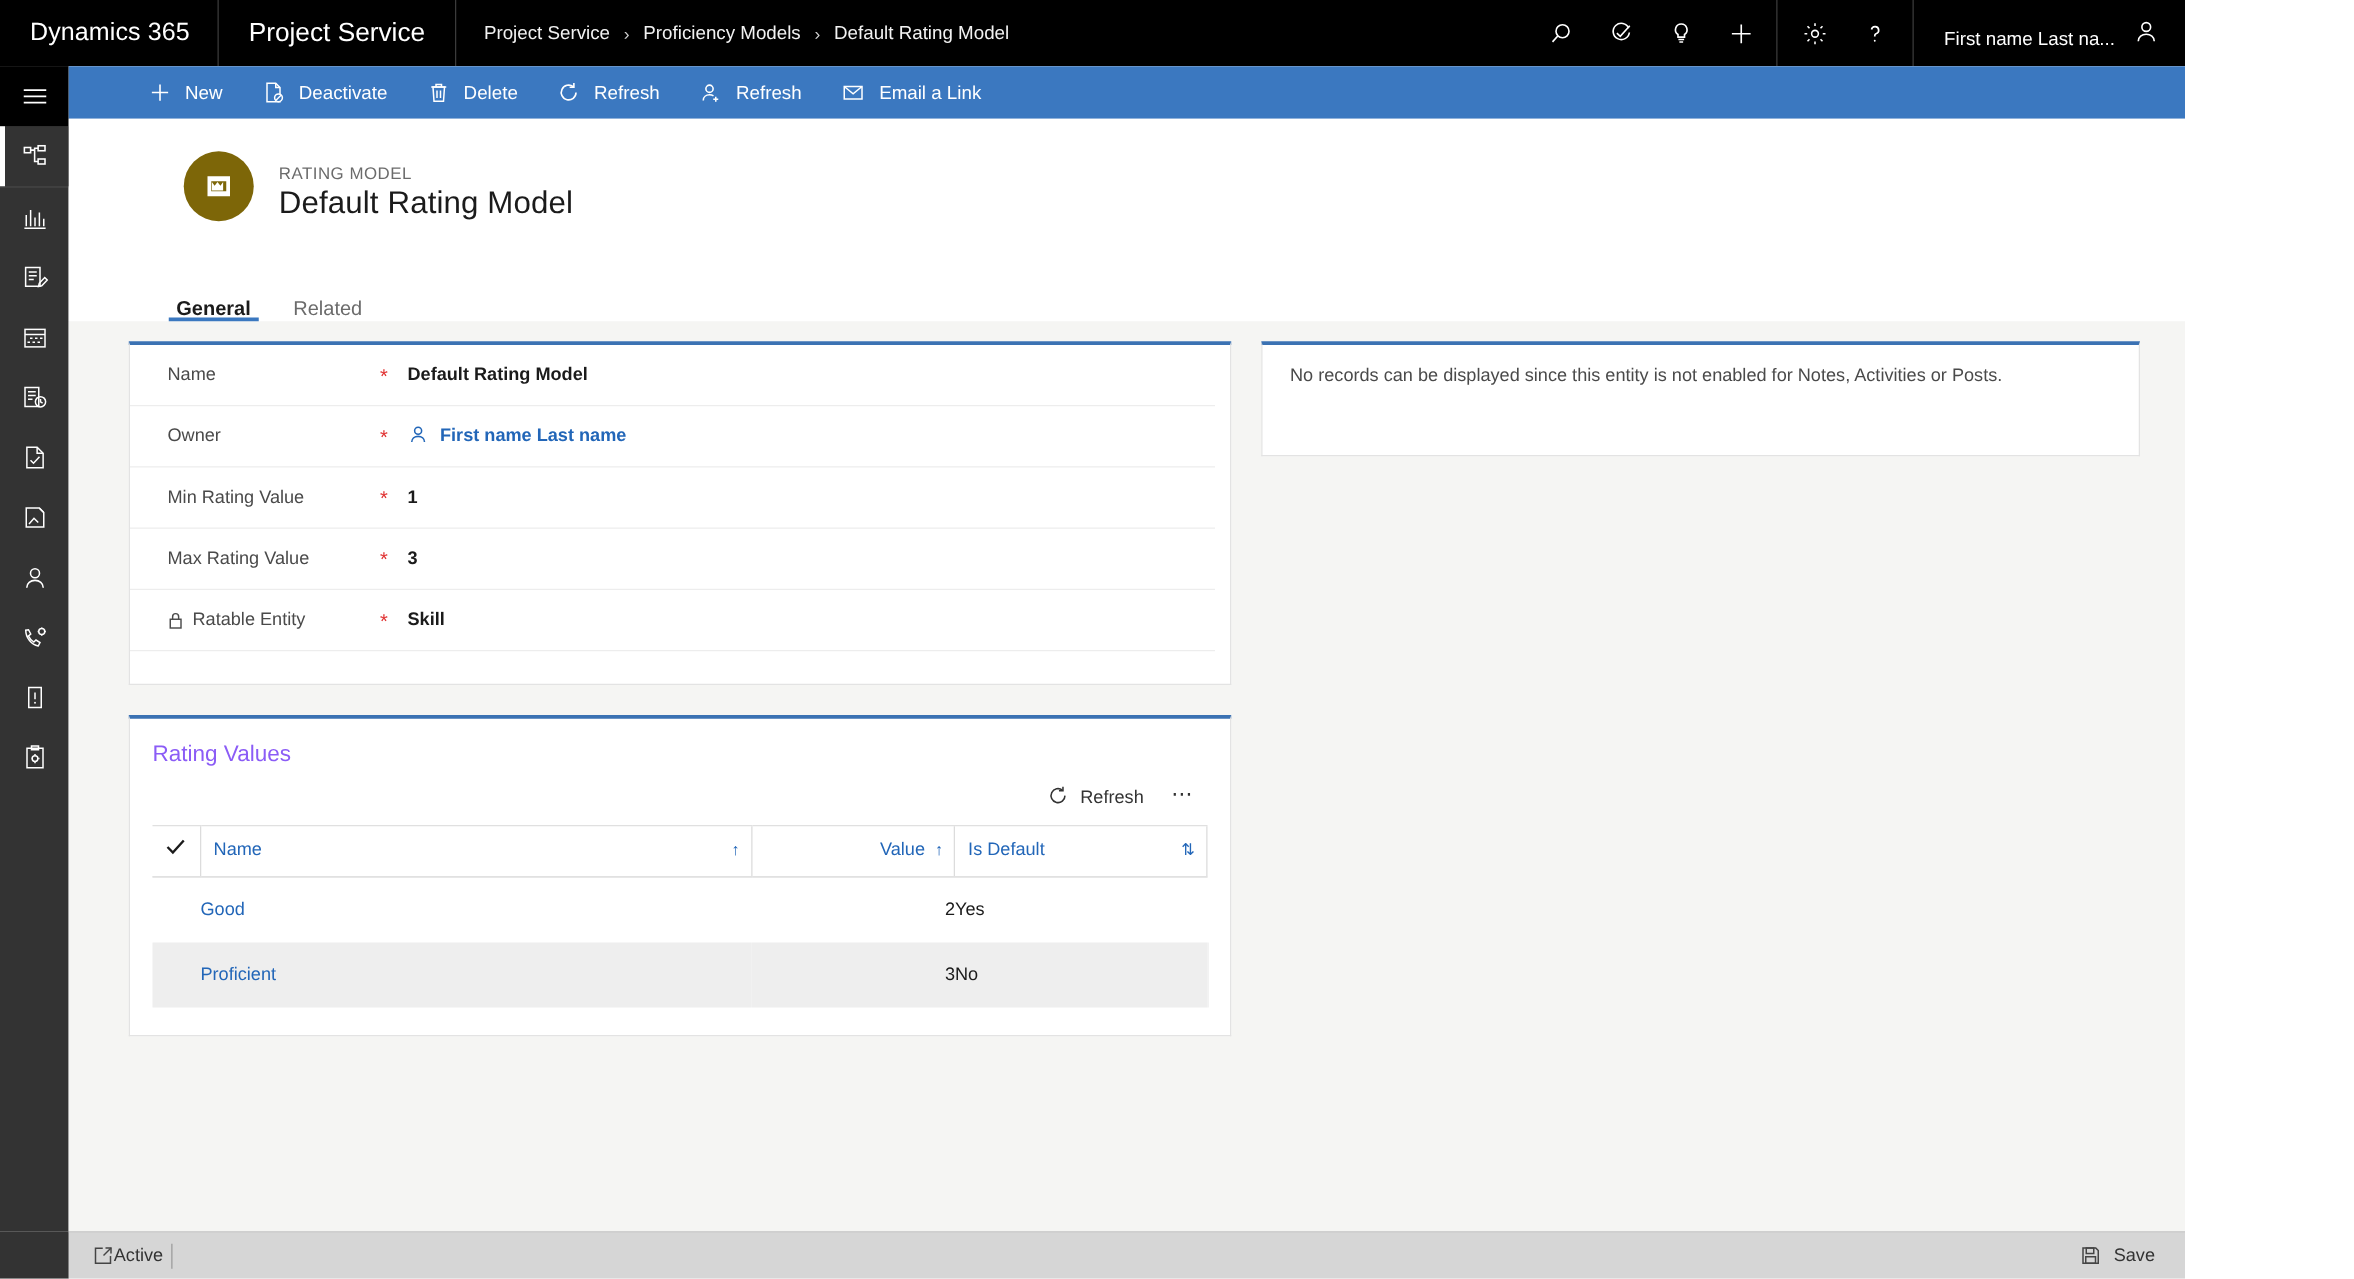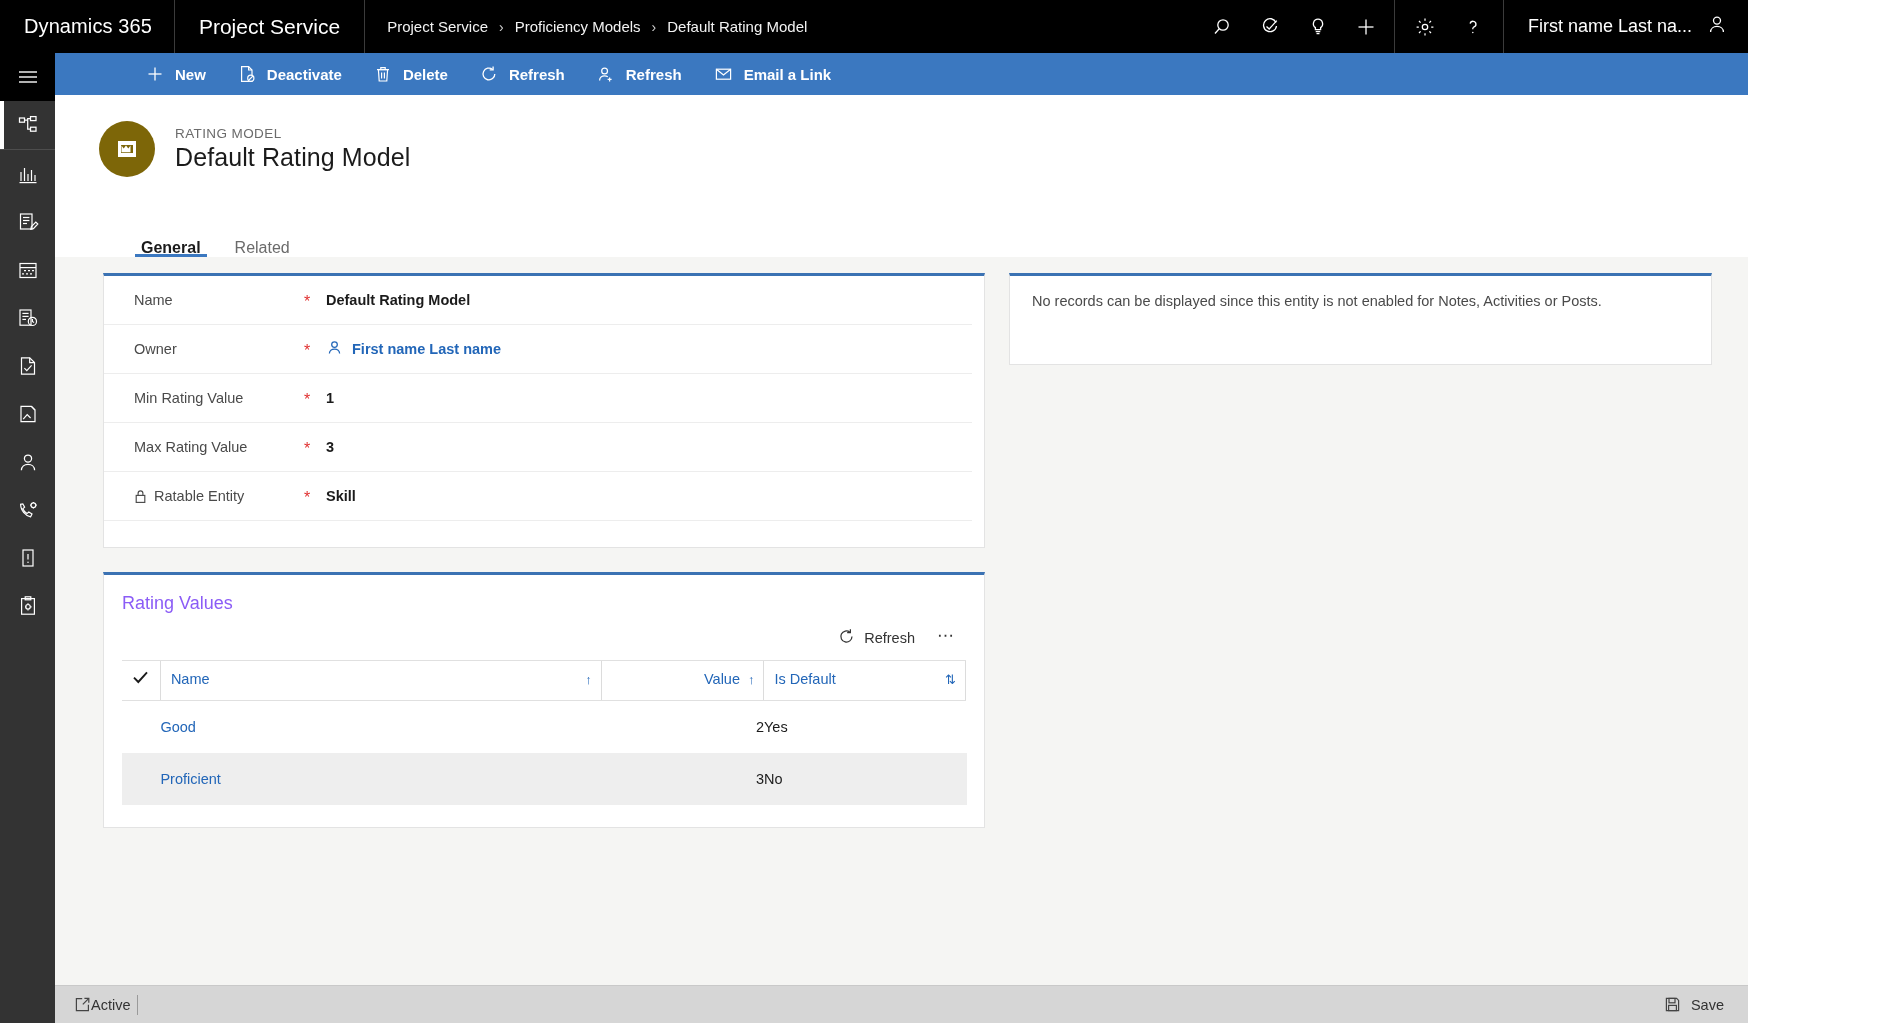--- a/index.html
+++ b/index.html
@@ -38,22 +38,22 @@
   .tn-spacer { flex: 1 1 auto; }
   .tn-icons { display: flex; align-items: center; }
   .tn-icon {
     width: 48px; height: 53px; display: flex; align-items: center; justify-content: center;
     color: #ffffff;
   }
   .tn-icon svg { display: block; }
   .tn-group-a { display: flex; align-items: center; border-right: 1px solid #3b3b3b; padding-right: 4px; }
   .tn-group-b { display: flex; align-items: center; border-right: 1px solid #3b3b3b; padding: 0 6px; }
   .tn-user {
-    display: flex; align-items: center; gap: 14px; padding: 0 20px 0 24px;
-    font-size: 18px; color: #ffffff; white-space: nowrap;
+    display: flex; align-items: flex-end; gap: 14px; padding: 0 20px 0 24px;
+    font-size: 15px; color: #ffffff; white-space: nowrap;
   }
 
   
   .body { flex: 1 1 auto; display: flex; min-height: 0; }
 
   
   .rail {
     width: 55px; flex: 0 0 55px; background: #333333;
     display: flex; flex-direction: column; align-items: stretch;
   }
@@ -71,34 +71,34 @@
   }
   .rail-divider { height: 1px; background: #4d4d4d; margin: 0 0 0 0; }
   .rail svg { display: block; }
 
   
   .main { flex: 1 1 auto; display: flex; flex-direction: column; min-width: 0; background: #fff; }
 
   
   .cmdbar {
     height: 42px; flex: 0 0 42px; background: #3b78c0;
-    display: flex; align-items: center; padding-left: 75px; gap: 0; font-weight: bold;
+    display: flex; align-items: center; padding-left: 48px; gap: 0;
   }
   .cmd {
     display: flex; align-items: center; gap: 11px; height: 42px;
     padding: 0 16px; color: #ffffff; font-size: 15px; white-space: nowrap;
   }
   .cmd svg { display: block; }
 
   
   .rec-header {
     flex: 0 0 auto; background: #ffffff; padding: 22px 0 0 0; position: relative;
     height: 112px;
   }
-  .rec-inner { display: flex; align-items: center; padding-left: 44px; gap: 20px; }
+  .rec-inner { display: flex; align-items: flex-end; padding-left: 92px; gap: 20px; }
   .rec-avatar {
     width: 56px; height: 56px; border-radius: 50%; background: #7d6608;
     display: flex; align-items: center; justify-content: center; flex: 0 0 56px;
     margin-top: 4px;
   }
   .rec-text { display: flex; flex-direction: column; gap: 2px; padding-top: 3px; }
   .rec-eyebrow { font-size: 13.5px; color: #6b6b6b; letter-spacing: .4px; }
   .rec-title { font-size: 25px; color: #1b1b1b; font-weight: 400; letter-spacing: .1px; }
 
   

